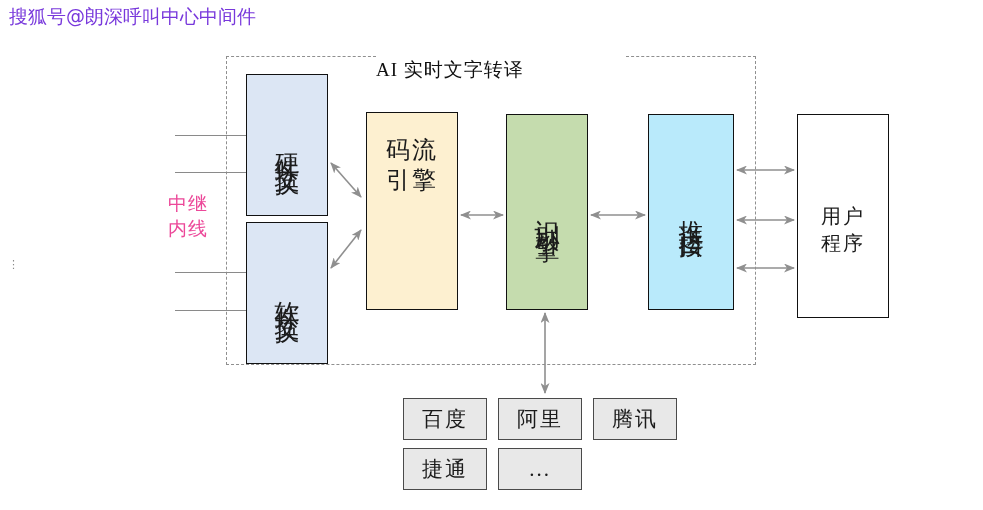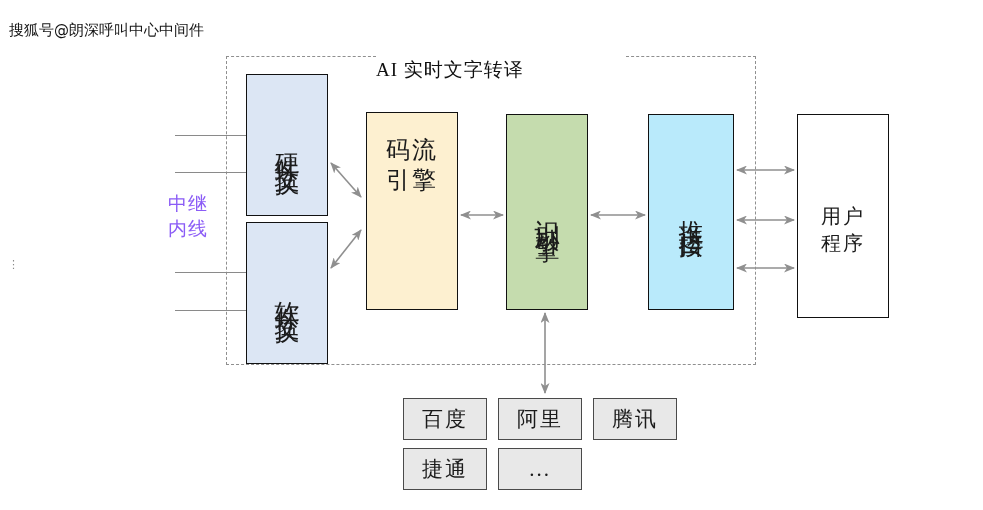--- a/index.html
+++ b/index.html
@@ -7,24 +7,24 @@
     width:983px;height:510px;
     background:#ffffff;
     font-family:"Liberation Serif","DejaVu Serif",serif;
     overflow:hidden;
     position:relative;
   }
   #stage{position:absolute;left:0;top:0;width:983px;height:510px;}
 
   
   .watermark{
-    position:absolute;left:9px;top:21px;
-    font-size:15px;
+    position:absolute;left:9px;top:4px;
+    font-size:19px;
     font-family:"DejaVu Sans","Liberation Sans",sans-serif;
-    color:#000000;
+    color:#6d28d9;
     letter-spacing:0px;
     white-space:nowrap;
     font-weight:400;
     opacity:.92;
   }
   .wm-dots{
     position:absolute;left:8px;top:262px;
     font-size:11px;color:#8a8a8a;line-height:5px;
     font-family:"DejaVu Sans",sans-serif;
   }
@@ -79,21 +79,21 @@
   .node-codec .two-line{line-height:1.25;letter-spacing:2px;text-align:right;}
   .node-asr{left:506px;top:114px;width:82px;height:196px;background:#c5dcae;font-size:25px;}
   .node-push{left:648px;top:114px;width:86px;height:196px;background:#b9eafb;font-size:25px;}
   .node-user{left:797px;top:114px;width:92px;height:204px;background:#ffffff;font-size:20px;
               align-items:center;justify-content:center;}
   .node-user .two-line{line-height:1.35;letter-spacing:2px;margin-top:28px;}
 
   
   .trunk-label{
     position:absolute;left:168px;top:192px;width:62px;
-    font-size:19px;color:#8b5cf6;line-height:1.3;text-align:left;
+    font-size:19px;color:#ec4899;line-height:1.3;text-align:left;
     font-family:"Liberation Serif","DejaVu Serif",serif;
     letter-spacing:1px;
   }
   .in-line{position:absolute;height:0;border-top:1.4px solid #8a8a8a;left:175px;width:72px;}
   .in-l1{top:135px;}
   .in-l2{top:172px;}
   .in-l3{top:272px;}
   .in-l4{top:310px;}
 
   

